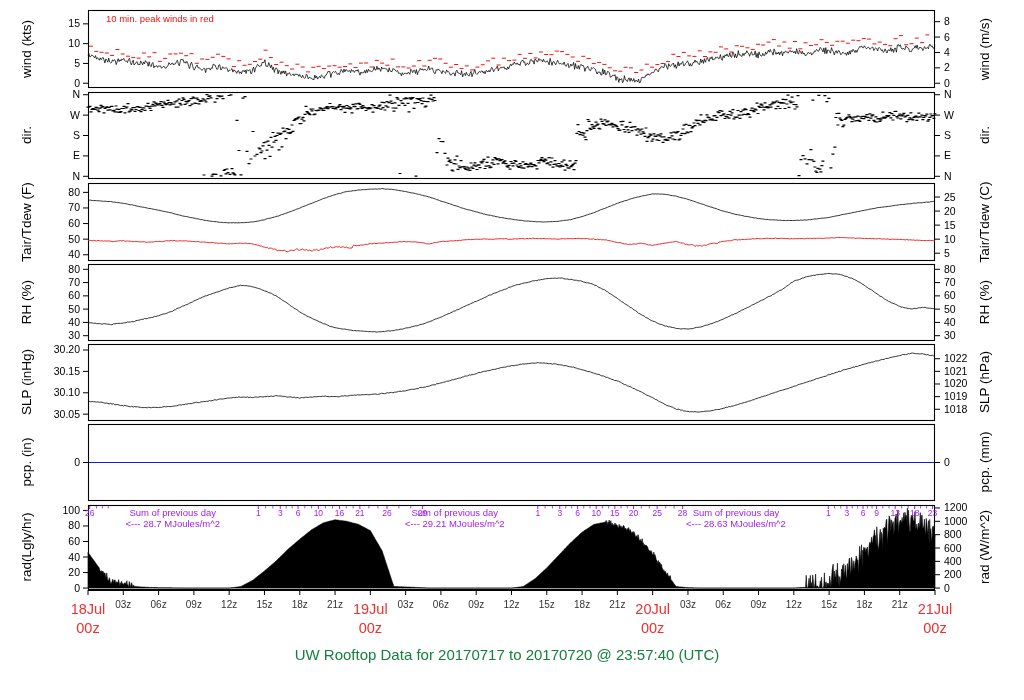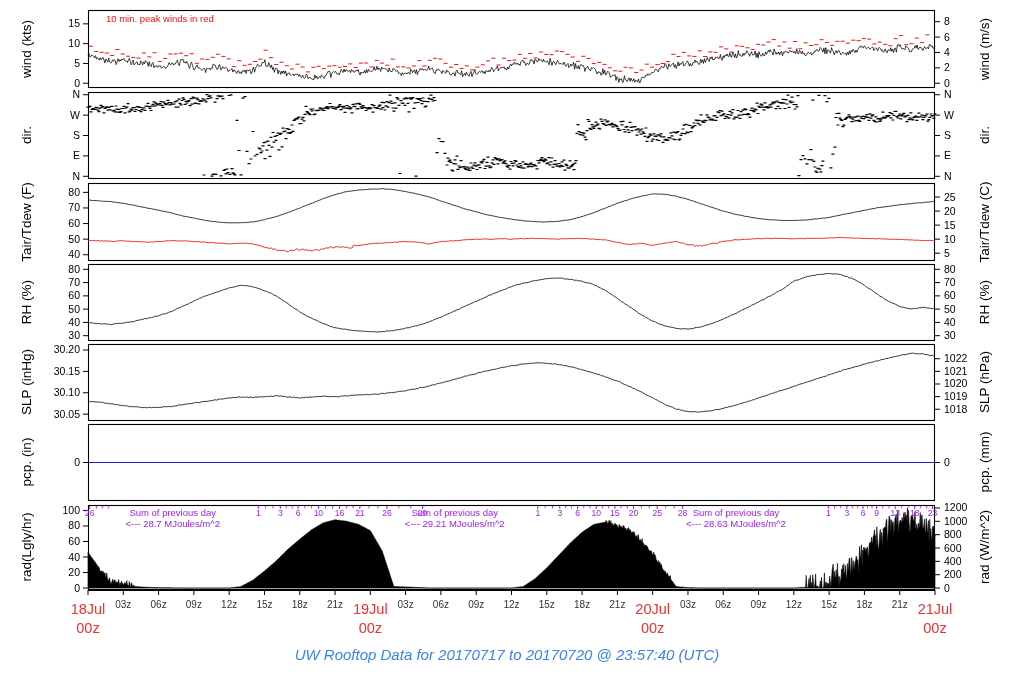--- a/index.html
+++ b/index.html
@@ -343,14 +343,14 @@
   <div class="ytitle" style="left:26px;top:547px">rad(Lgly/hr)</div>
 
   <div class="ytitle" style="left:984px;top:49px">wind (m/s)</div>
   <div class="ytitle" style="left:984px;top:135px">dir.</div>
   <div class="ytitle" style="left:984px;top:222px">Tair/Tdew (C)</div>
   <div class="ytitle" style="left:984px;top:302px">RH (%)</div>
   <div class="ytitle" style="left:984px;top:382px">SLP (hPa)</div>
   <div class="ytitle" style="left:984px;top:462px">pcp. (mm)</div>
   <div class="ytitle" style="left:984px;top:547px">rad (W/m^2)</div>
 
-  <div id="title" style="color: #3b82f6; font-style: italic;">UW Rooftop Data for 20170717  to  20170720 @ 23:57:40  (UTC)</div>
+  <div id="title" style="color: #15803d;">UW Rooftop Data for 20170717  to  20170720 @ 23:57:40  (UTC)</div>
 </div>
 
 </body></html>

